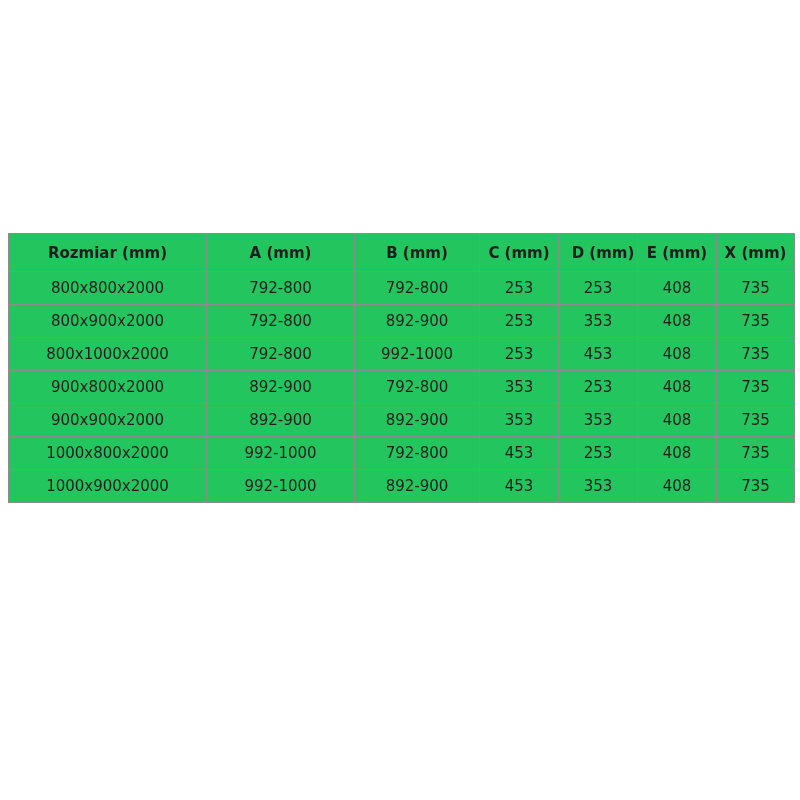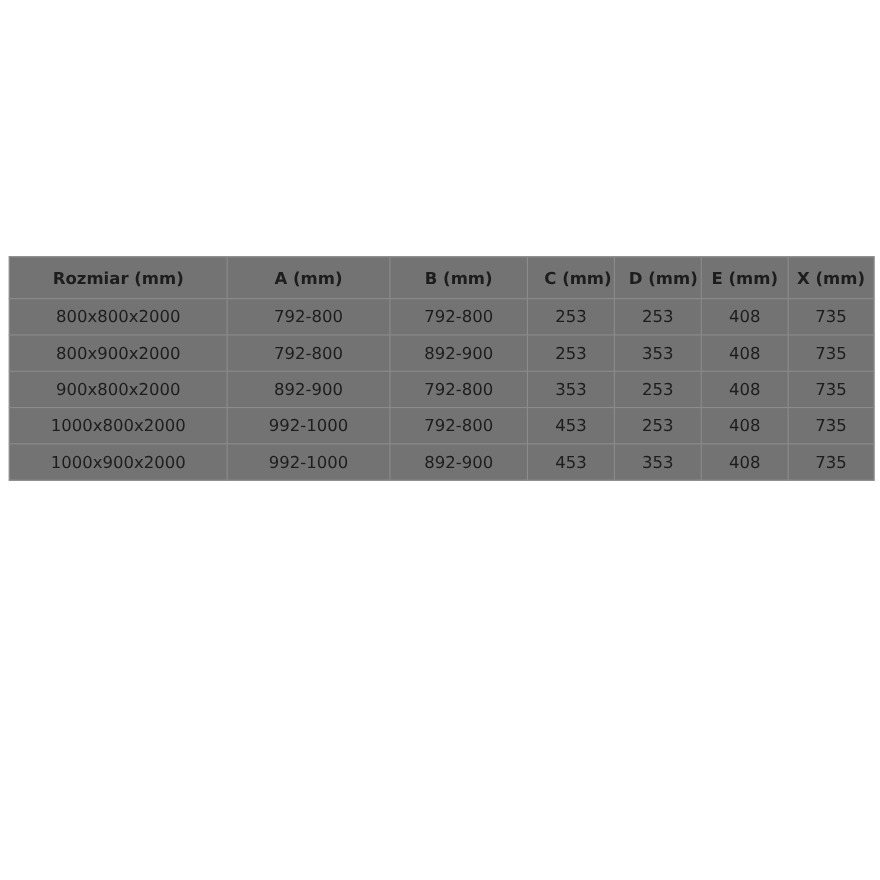--- a/index.html
+++ b/index.html
@@ -17,21 +17,21 @@
     background: #ffffff;
     overflow: hidden;
   }
   table.spec-table {
     position: absolute;
     left: 8px;
     top: 233px;
     width: 786px;
     border-collapse: collapse;
     table-layout: fixed;
-    background: #737373;
+    background: #22c55e;
   }
   table.spec-table th,
   table.spec-table td {
     border: 1px solid #8c8c8c;
     text-align: center;
     vertical-align: middle;
     color: #1d1d1d;
     font-size: 15px;
     padding: 0 2px;
     overflow: hidden;
@@ -58,21 +58,21 @@
         <col style="width: 79px;">
         <col style="width: 79px;">
         <col style="width: 79px;">
         <col style="width: 78px;">
       </colgroup>
     <thead>
       <tr id="spec-header-row">
           <th style="border-color: rgb(140, 140, 140); color: rgb(29, 29, 29);">Rozmiar (mm)</th>
           <th style="border-color: rgb(140, 140, 140); color: rgb(29, 29, 29);">A (mm)</th>
           <th style="border-color: rgb(140, 140, 140); color: rgb(29, 29, 29); text-align: center;">B (mm)</th>
-          <th style="border-color: rgb(140, 140, 140); color: rgb(29, 29, 29); text-align: right;">C (mm)</th>
+          <th style="border-color: rgb(140, 140, 140); color: rgb(29, 29, 29);">C (mm)</th>
           <th style="border-color: rgb(140, 140, 140); color: rgb(29, 29, 29); padding-left: 12px;">D (mm)</th>
           <th style="border-color: rgb(140, 140, 140); color: rgb(29, 29, 29);">E (mm)</th>
           <th style="border-color: rgb(140, 140, 140); color: rgb(29, 29, 29);">X (mm)</th>
         </tr>
     </thead>
     <tbody id="spec-body">
         <tr>
           <td style="border-color: rgb(140, 140, 140); color: rgb(29, 29, 29);">800x800x2000</td>
           <td style="border-color: rgb(140, 140, 140); color: rgb(29, 29, 29);">792-800</td>
           <td style="border-color: rgb(140, 140, 140); color: rgb(29, 29, 29);">792-800</td>
@@ -84,25 +84,43 @@
         <tr>
           <td style="border-color: rgb(140, 140, 140); color: rgb(29, 29, 29);">800x900x2000</td>
           <td style="border-color: rgb(140, 140, 140); color: rgb(29, 29, 29);">792-800</td>
           <td style="border-color: rgb(140, 140, 140); color: rgb(29, 29, 29);">892-900</td>
           <td style="border-color: rgb(140, 140, 140); color: rgb(29, 29, 29);">253</td>
           <td style="border-color: rgb(140, 140, 140); color: rgb(29, 29, 29);">353</td>
           <td style="border-color: rgb(140, 140, 140); color: rgb(29, 29, 29);">408</td>
           <td style="border-color: rgb(140, 140, 140); color: rgb(29, 29, 29);">735</td>
         </tr>
         <tr>
+          <td style="border-color: rgb(140, 140, 140); color: rgb(29, 29, 29);">800x1000x2000</td>
+          <td style="border-color: rgb(140, 140, 140); color: rgb(29, 29, 29);">792-800</td>
+          <td style="border-color: rgb(140, 140, 140); color: rgb(29, 29, 29);">992-1000</td>
+          <td style="border-color: rgb(140, 140, 140); color: rgb(29, 29, 29);">253</td>
+          <td style="border-color: rgb(140, 140, 140); color: rgb(29, 29, 29);">453</td>
+          <td style="border-color: rgb(140, 140, 140); color: rgb(29, 29, 29);">408</td>
+          <td style="border-color: rgb(140, 140, 140); color: rgb(29, 29, 29);">735</td>
+        </tr>
+        <tr>
           <td style="border-color: rgb(140, 140, 140); color: rgb(29, 29, 29);">900x800x2000</td>
           <td style="border-color: rgb(140, 140, 140); color: rgb(29, 29, 29);">892-900</td>
           <td style="border-color: rgb(140, 140, 140); color: rgb(29, 29, 29);">792-800</td>
           <td style="border-color: rgb(140, 140, 140); color: rgb(29, 29, 29);">353</td>
           <td style="border-color: rgb(140, 140, 140); color: rgb(29, 29, 29);">253</td>
+          <td style="border-color: rgb(140, 140, 140); color: rgb(29, 29, 29);">408</td>
+          <td style="border-color: rgb(140, 140, 140); color: rgb(29, 29, 29);">735</td>
+        </tr>
+        <tr>
+          <td style="border-color: rgb(140, 140, 140); color: rgb(29, 29, 29);">900x900x2000</td>
+          <td style="border-color: rgb(140, 140, 140); color: rgb(29, 29, 29);">892-900</td>
+          <td style="border-color: rgb(140, 140, 140); color: rgb(29, 29, 29);">892-900</td>
+          <td style="border-color: rgb(140, 140, 140); color: rgb(29, 29, 29);">353</td>
+          <td style="border-color: rgb(140, 140, 140); color: rgb(29, 29, 29);">353</td>
           <td style="border-color: rgb(140, 140, 140); color: rgb(29, 29, 29);">408</td>
           <td style="border-color: rgb(140, 140, 140); color: rgb(29, 29, 29);">735</td>
         </tr>
         <tr>
           <td style="border-color: rgb(140, 140, 140); color: rgb(29, 29, 29);">1000x800x2000</td>
           <td style="border-color: rgb(140, 140, 140); color: rgb(29, 29, 29);">992-1000</td>
           <td style="border-color: rgb(140, 140, 140); color: rgb(29, 29, 29);">792-800</td>
           <td style="border-color: rgb(140, 140, 140); color: rgb(29, 29, 29);">453</td>
           <td style="border-color: rgb(140, 140, 140); color: rgb(29, 29, 29);">253</td>
           <td style="border-color: rgb(140, 140, 140); color: rgb(29, 29, 29);">408</td>

